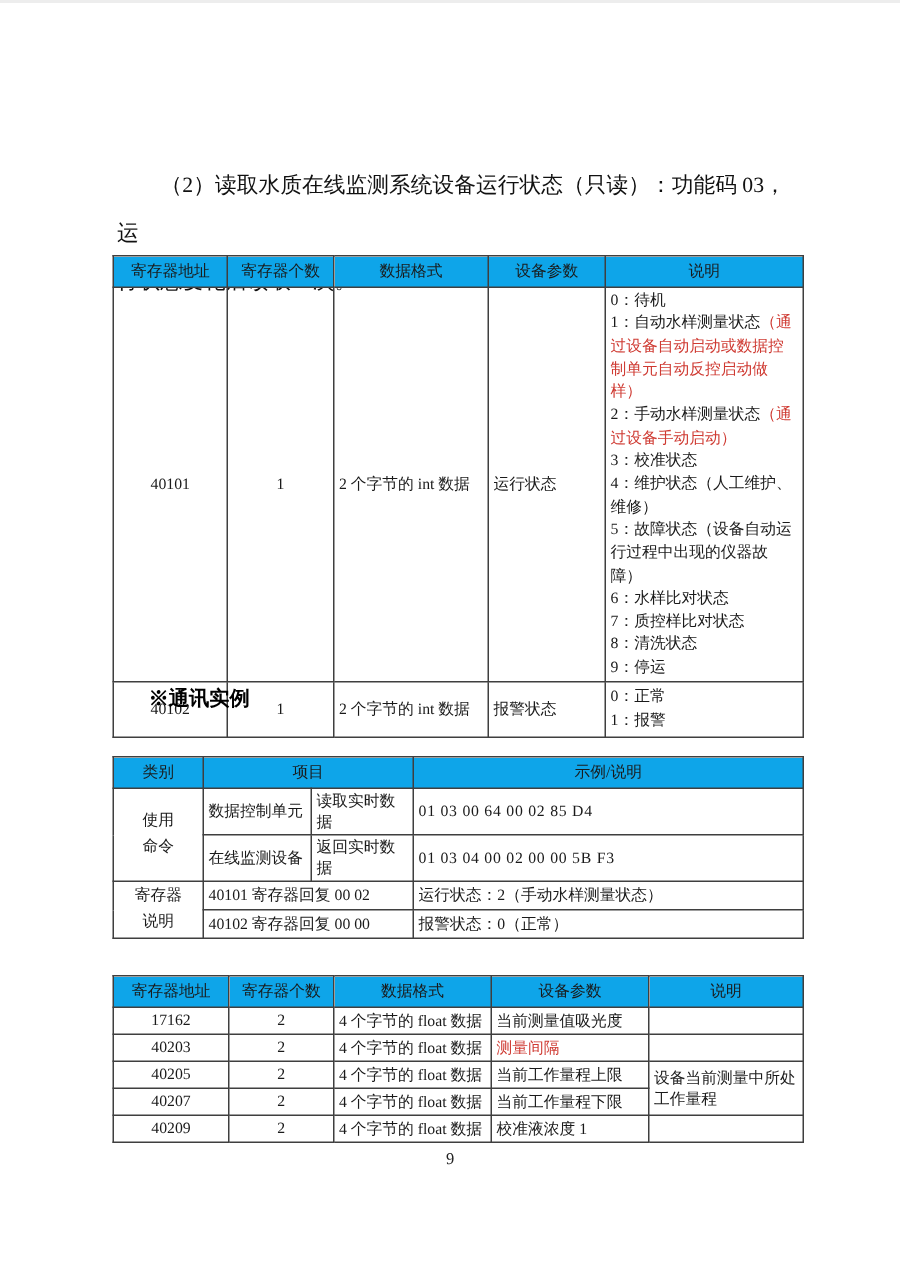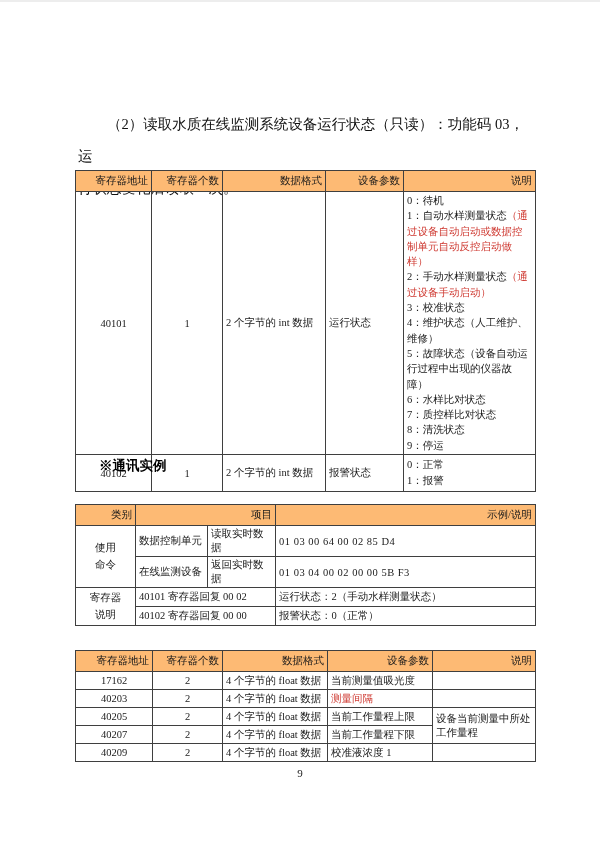--- a/index.html
+++ b/index.html
@@ -19,21 +19,21 @@
     position:absolute;left:99px;top:457px;font-size:13.5px;font-weight:bold;color:#000;
   }
   table.tbl{
     position:absolute;left:75px;border-collapse:collapse;table-layout:fixed;
     width:460px;font-size:10.5px;color:#1a1a1a;
   }
   table.tbl td,table.tbl th{
     border:1px solid #3f3f3f;padding:1px 3px;font-weight:normal;vertical-align:middle;
     overflow:hidden;
   }
-  table.tbl tr.hdr th{background:#fdba74;text-align:right;height:18px;}
+  table.tbl tr.hdr th{background:#0ea5e9;text-align:center;height:18px;}
   .t1{top:170px;}
   .t1 tr.hdr th{height:17px;}
   .t2{top:504px;}
   .t3{top:650px;}
   td.c{text-align:center;}
   td.l{text-align:left;padding-left:6px;}
   td.ex{text-align:left;padding-left:14px;letter-spacing:0.5px;}
   td.pre{white-space:pre-line;line-height:17px;font-family:Liberation Mono, monospace;}
   td.desc{vertical-align:top;padding:1px 4px 1px 5px;margin-top:28px;}
   .dl{line-height:15.3px;}

